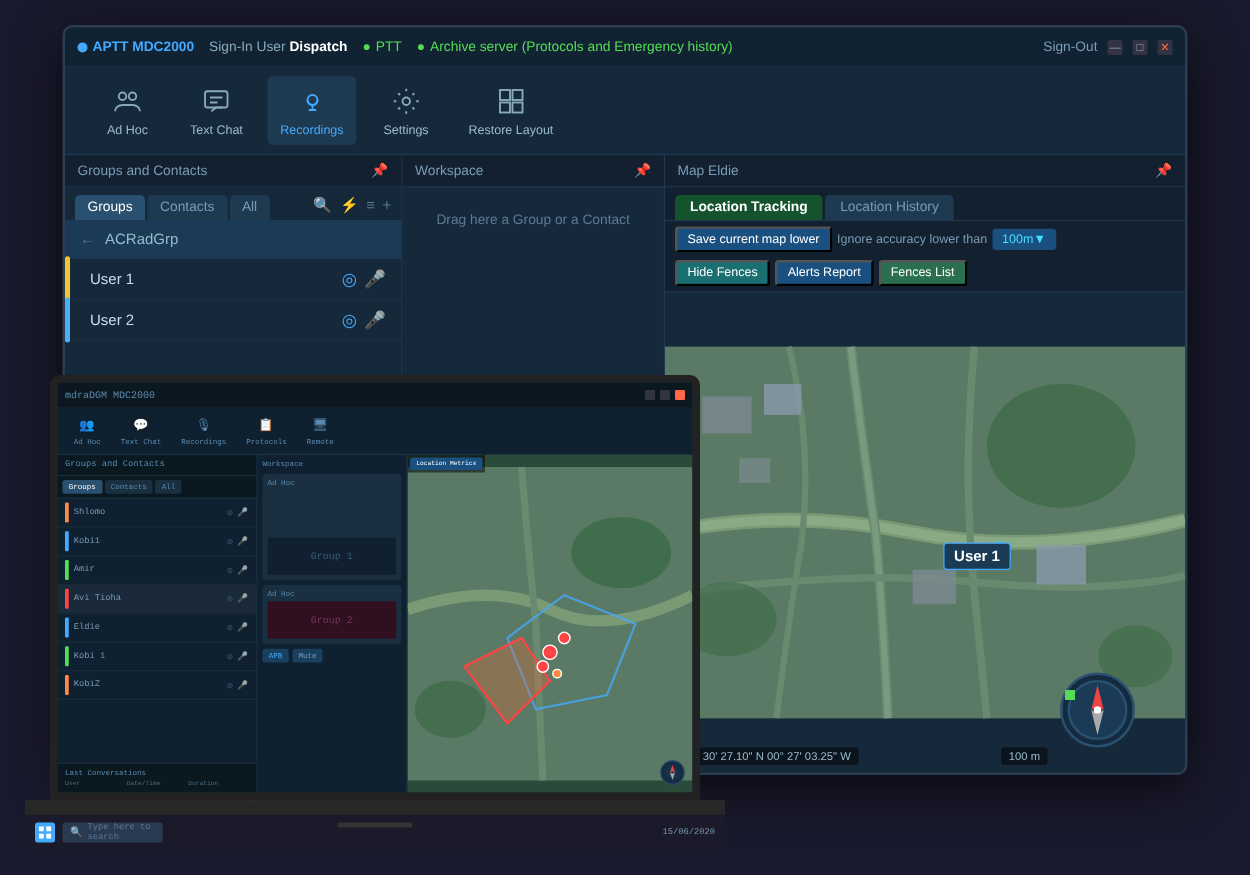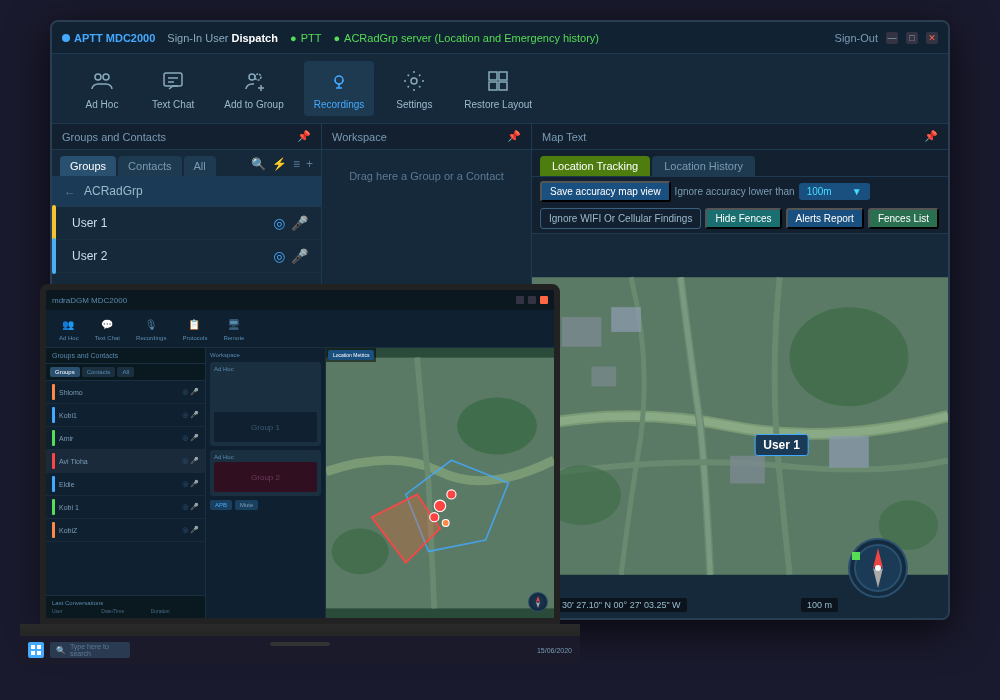--- a/index.html
+++ b/index.html
@@ -271,22 +271,23 @@
     }
     .map-tab {
       padding: 4px 12px;
       border-radius: 4px 4px 0 0;
       font-size: 11px;
       cursor: pointer;
       color: #7a9bb5;
       background: #1e3a50;
     }
     .map-tab.active {
-      background: #4d7c0f;
+      background: #14532d;
       color: #fff;
+      font-weight: bold;
     }
     .map-controls {
       display: flex;
       flex-wrap: wrap;
       gap: 4px;
       padding: 4px 8px;
       background: #122030;
       border-bottom: 1px solid #1e3a50;
       align-items: center;
     }
@@ -295,21 +296,21 @@
       border-radius: 3px;
       font-size: 10px;
       cursor: pointer;
       color: #fff;
     }
     .map-btn.blue { background: #1a5080; }
     .map-btn.teal { background: #1a7070; }
     .map-btn.green { background: #2a7050; }
     .map-btn.outline { background: transparent; border: 1px solid #3a6080; color: #9bc; }
     .map-dropdown {
-      display: flex; align-items: center; gap: 20px;
+      display: flex; align-items: center; gap: 0;
       background: #1a5080; border-radius: 3px; padding: 3px 8px;
       font-size: 10px; color: #4df; cursor: pointer;
     }
 
     
     .map-area {
       flex: 1;
       position: relative;
       overflow: hidden;
     }
@@ -377,25 +378,26 @@
       align-items: center;
       padding: 0 10px;
       gap: 20px;
       color: #5a7a95;
       font-size: 10px;
     }
 
     
     .laptop {
       position: absolute;
-      bottom: 16px;
+      bottom: 0;
       left: 0;
       width: 560px;
       height: 380px;
       z-index: 10;
+      font-family: Liberation Mono, monospace;
     }
     .laptop-screen {
       position: absolute;
       top: 0; left: 20px;
       width: 520px;
       height: 340px;
       background: #1a2a38;
       border-radius: 8px 8px 0 0;
       border: 6px solid #222;
       overflow: hidden;
@@ -547,21 +549,21 @@
       <span class="title-bar-text">
         <span>Sign-In User</span>
         <span class="highlight">Dispatch</span>
       </span>
       <span class="title-bar-ptt">
         <span style="color:#5d5;">●</span>
         <span>PTT</span>
       </span>
       <span class="title-bar-archive">
         <span style="color:#5d5;">●</span>
-        <span>ACRadGrp server (Location and Emergency history)</span>
+        <span>Archive server (Protocols and Emergency history)</span>
       </span>
       <div class="title-bar-right">
         <span style="cursor:pointer; color:#7a9bb5;">Sign-Out</span>
         <div class="win-btn">—</div>
         <div class="win-btn">□</div>
         <div class="win-btn" style="color:#f64;">✕</div>
       </div>
     </div>
 
     <div class="toolbar">
@@ -578,32 +580,20 @@
       <div class="toolbar-item">
         <div class="toolbar-icon">
           <svg width="24" height="24" viewBox="0 0 24 24" fill="none">
             <rect x="3" y="4" width="18" height="13" rx="2" stroke="#8ab" stroke-width="1.5"></rect>
             <path d="M8 20l4-3h5" stroke="#8ab" stroke-width="1.5"></path>
             <line x1="7" y1="9" x2="17" y2="9" stroke="#8ab" stroke-width="1.5"></line>
             <line x1="7" y1="13" x2="13" y2="13" stroke="#8ab" stroke-width="1.5"></line>
           </svg>
         </div>
         <span class="toolbar-label">Text Chat</span>
-      </div>
-      <div class="toolbar-item">
-        <div class="toolbar-icon">
-          <svg width="24" height="24" viewBox="0 0 24 24" fill="none">
-            <circle cx="10" cy="8" r="3" stroke="#8ab" stroke-width="1.5"></circle>
-            <path d="M4 20c0-3 3-5 6-5h2" stroke="#8ab" stroke-width="1.5"></path>
-            <circle cx="16" cy="8" r="3" stroke="#8ab" stroke-width="1.5" stroke-dasharray="2 1"></circle>
-            <line x1="19" y1="16" x2="19" y2="22" stroke="#8ab" stroke-width="1.5"></line>
-            <line x1="16" y1="19" x2="22" y2="19" stroke="#8ab" stroke-width="1.5"></line>
-          </svg>
-        </div>
-        <span class="toolbar-label">Add to Group</span>
       </div>
       <div class="toolbar-item active">
         <div class="toolbar-icon">
           <svg width="24" height="24" viewBox="0 0 24 24" fill="none">
             <circle cx="12" cy="11" r="4" stroke="#4af" stroke-width="1.5"></circle>
             <path d="M8 11c0 2.2 1.8 4 4 4s4-1.8 4-4" stroke="#4af" stroke-width="1.5"></path>
             <line x1="12" y1="15" x2="12" y2="19" stroke="#4af" stroke-width="1.5"></line>
             <line x1="9" y1="19" x2="15" y2="19" stroke="#4af" stroke-width="1.5"></line>
           </svg>
         </div>
@@ -704,38 +694,37 @@
           </div>
           <div class="workspace-btn">
             <div class="icon">🔇</div>
             <span>Mute</span>
           </div>
         </div>
       </div>
 
       <div class="panel-right">
         <div class="panel-header">
-          <span>Map Text</span>
+          <span>Map Eldie</span>
           <div class="panel-header-icons">
             <span style="cursor:pointer;">📌</span>
           </div>
         </div>
         <div class="map-tabs">
           <div class="map-tab active">Location Tracking</div>
           <div class="map-tab">Location History</div>
         </div>
         <div class="map-controls">
-          <button class="map-btn blue">Save accuracy map view</button>
+          <button class="map-btn blue">Save current map lower</button>
           <span style="color:#7a9bb5; font-size:10px;">Ignore accuracy lower than</span>
           <div class="map-dropdown">
             <span>100m</span>
             <span>▼</span>
           </div>
           <div style="width:100%; display:flex; gap:4px; flex-wrap:wrap; margin-top:2px;">
-            <button class="map-btn outline">Ignore WIFI Or Cellular Findings</button>
             <button class="map-btn teal">Hide Fences</button>
             <button class="map-btn blue">Alerts Report</button>
             <button class="map-btn green">Fences List</button>
           </div>
         </div>
 
         <div class="map-area">
           <svg class="map-svg" viewBox="0 0 420 300" xmlns="http://www.w3.org/2000/svg">
 
             <rect width="420" height="300" fill="#4a6d5a"></rect>

